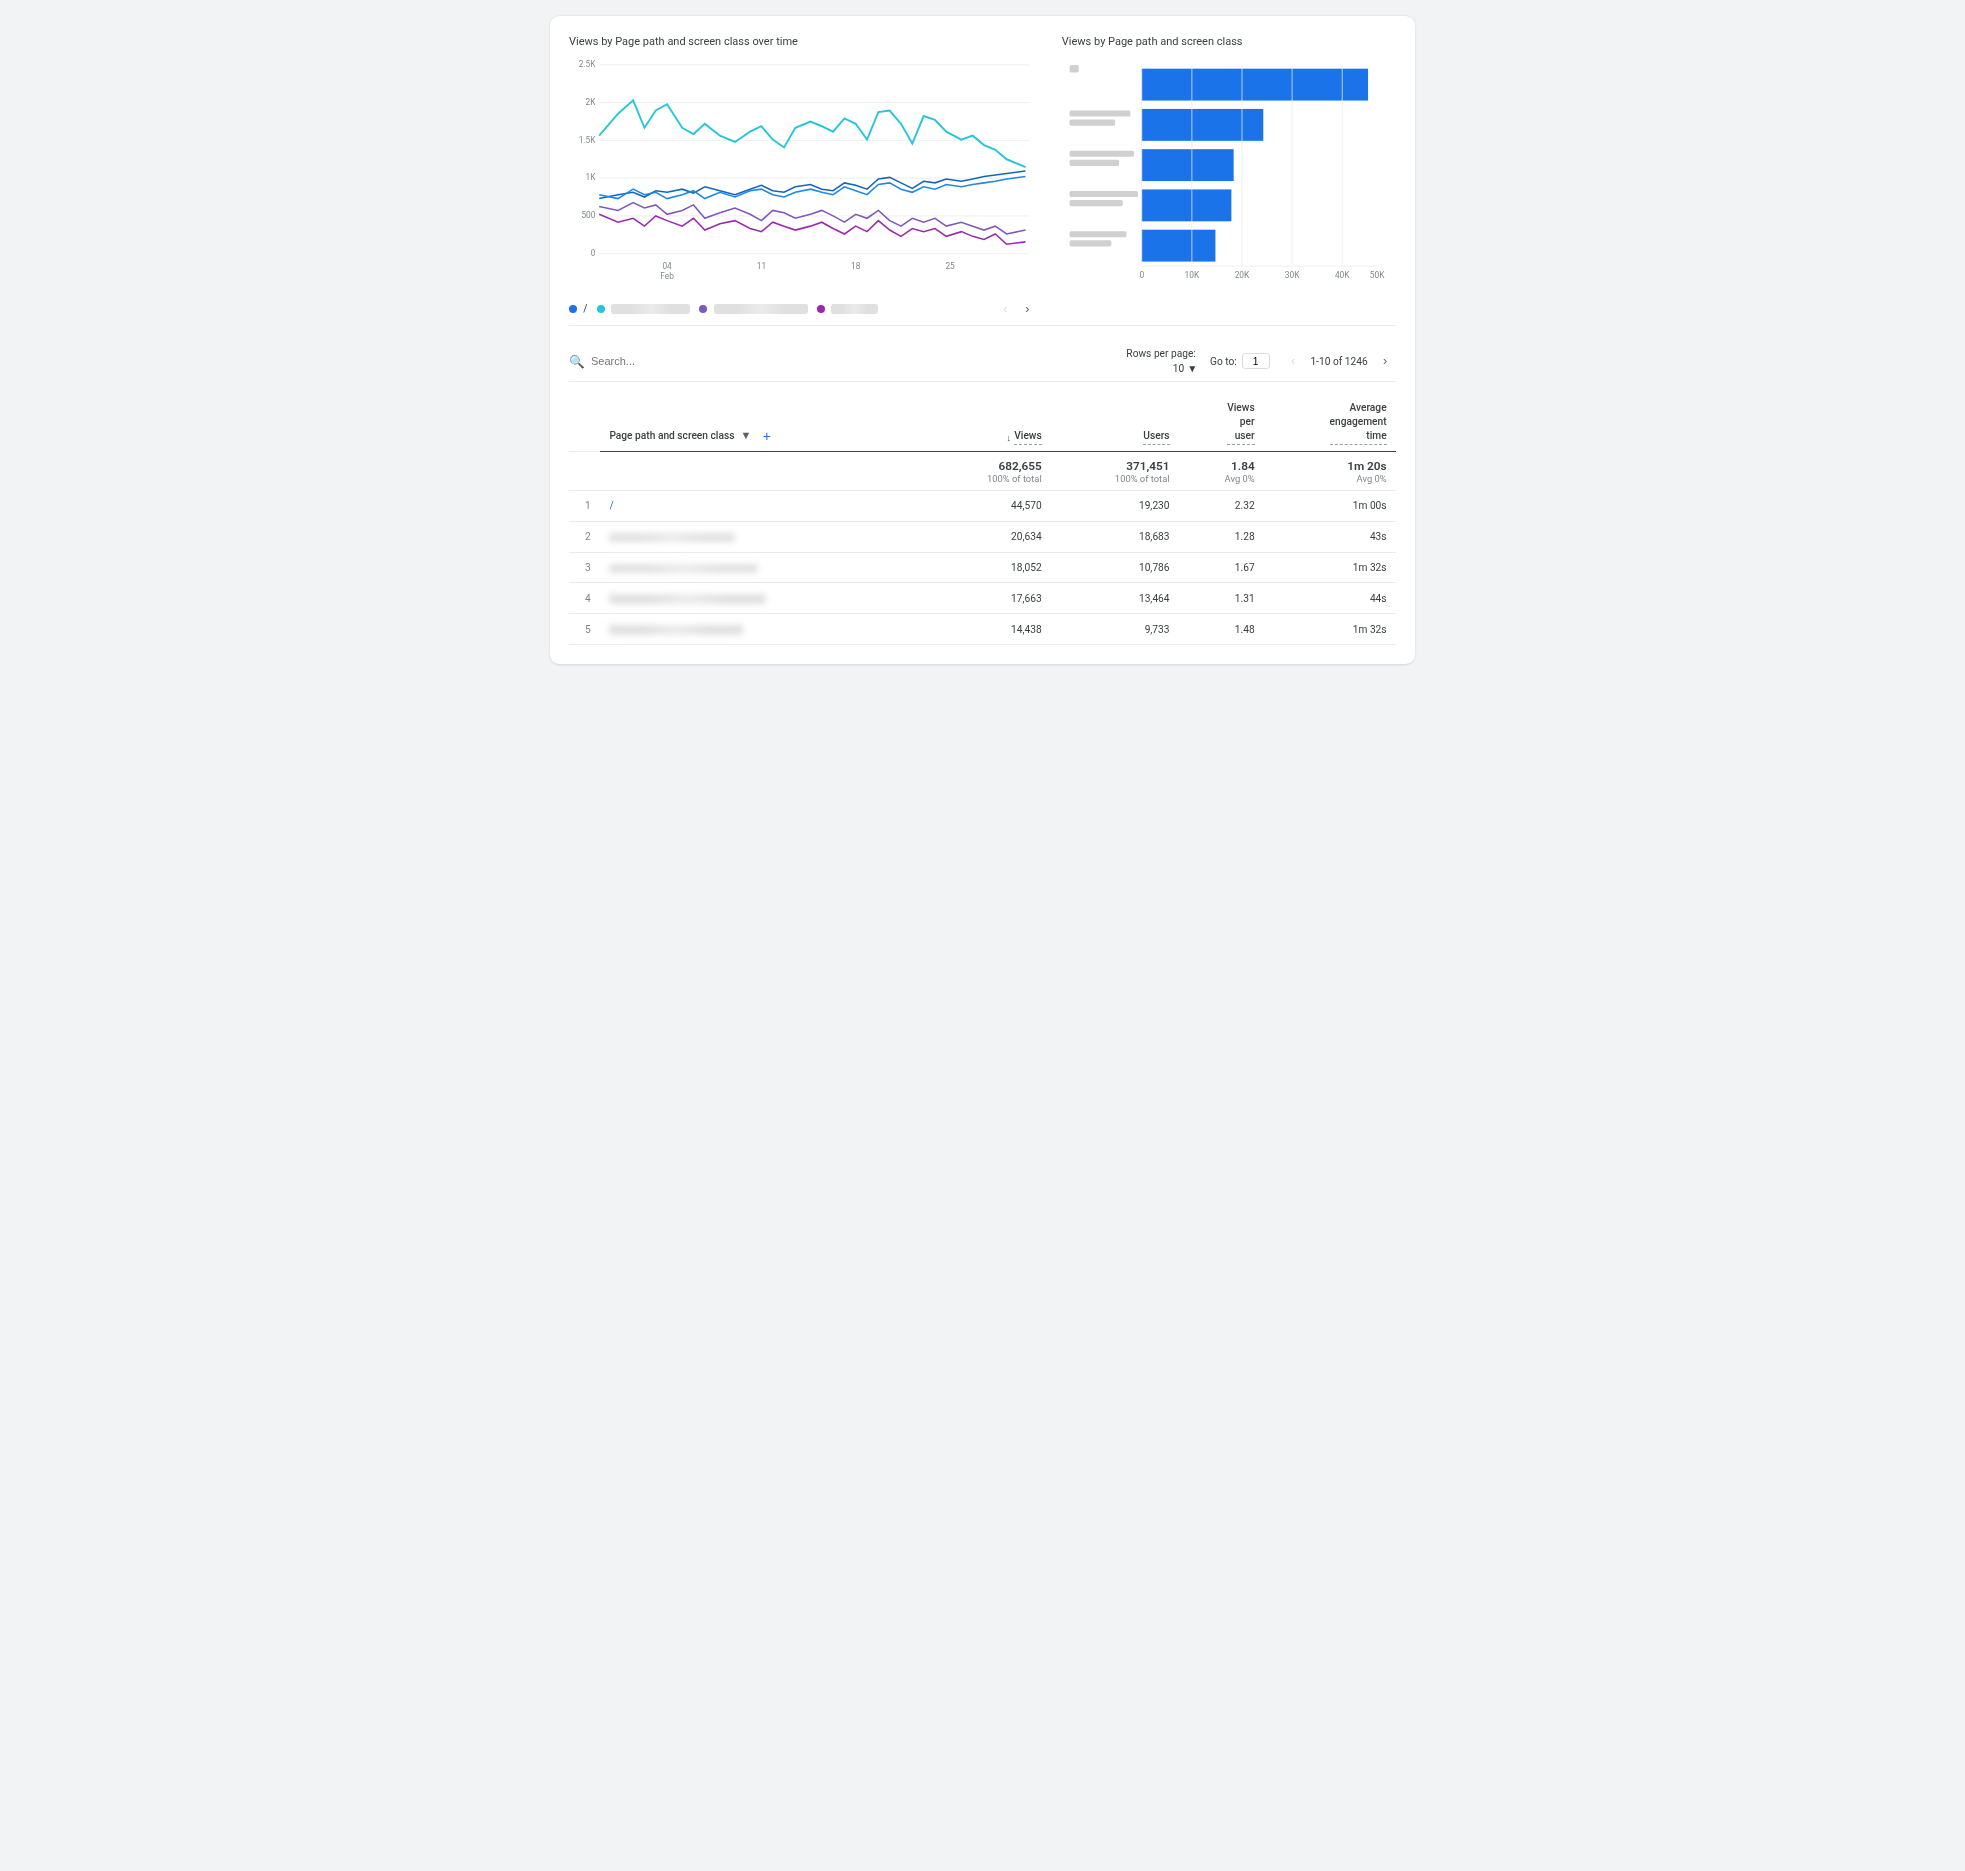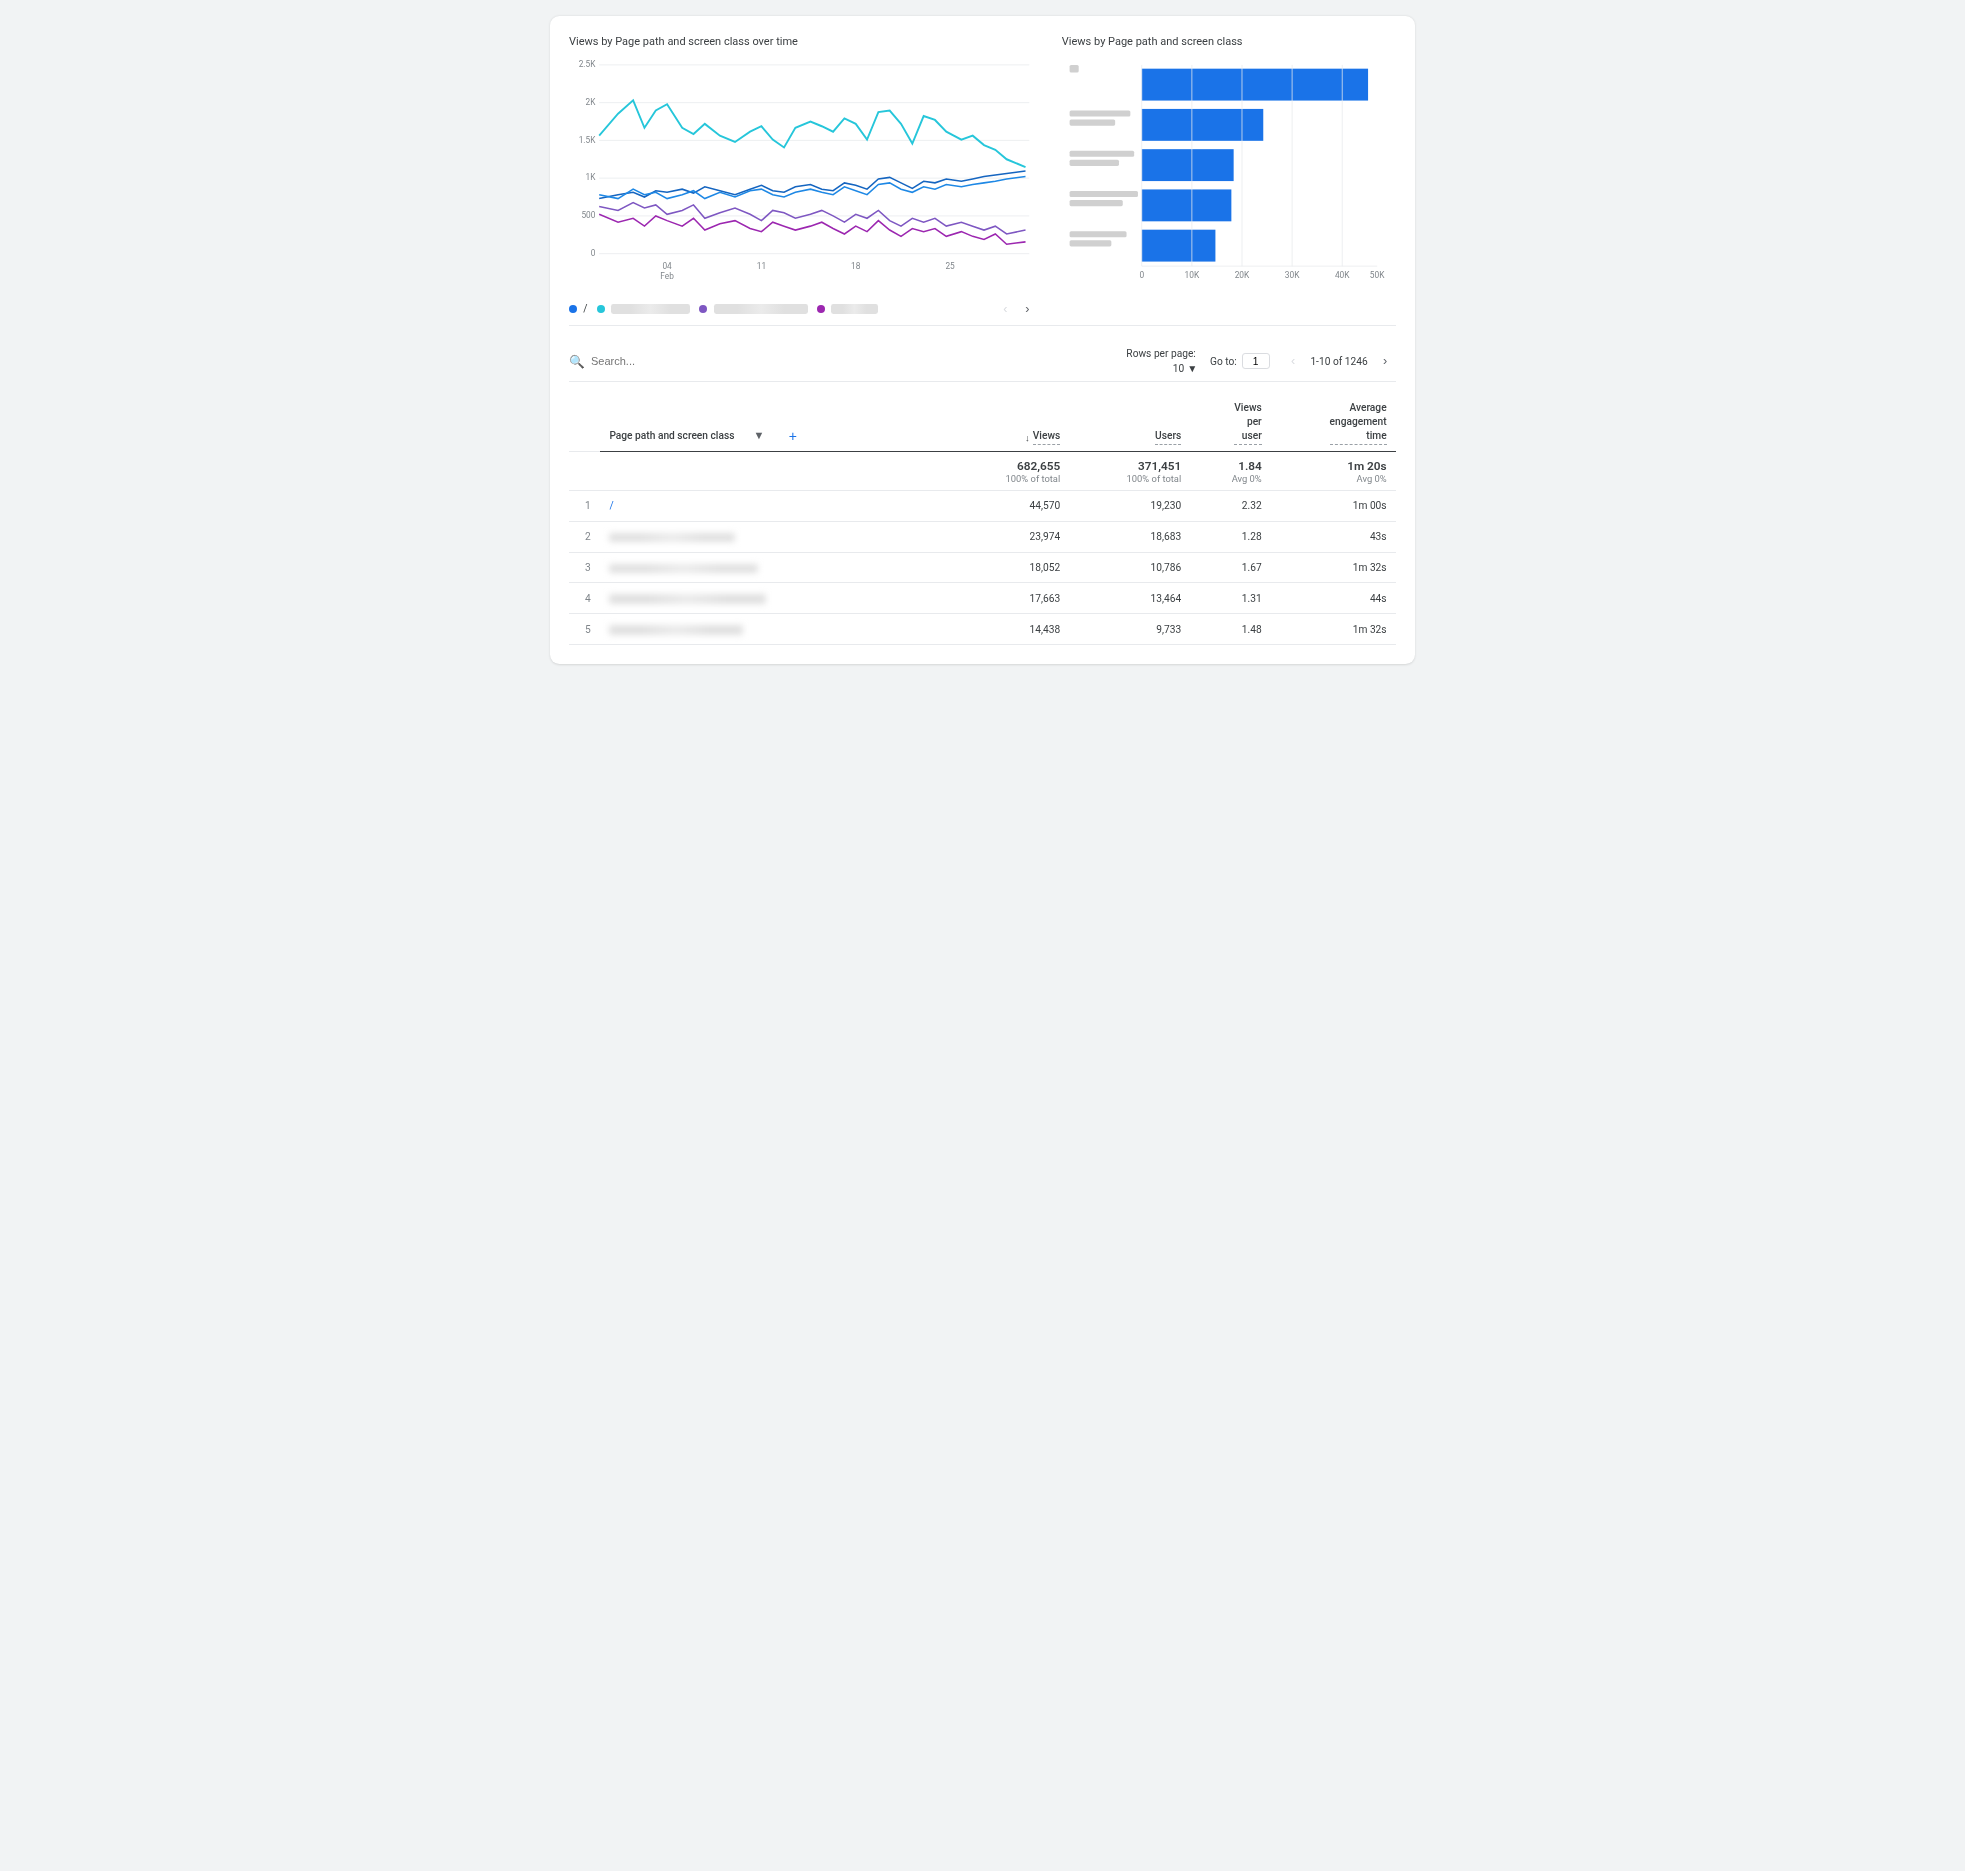--- a/index.html
+++ b/index.html
@@ -266,21 +266,21 @@
       font-size: 14px;
       display: flex;
       align-items: center;
       justify-content: center;
     }
 
     
     .col-header-row {
       display: flex;
       align-items: center;
-      gap: 19px;
+      gap: 6px;
     }
 
     
     .dashed {
       border-bottom: 1.6px dashed #9aa0a6;
       padding-bottom: 0.8px;
     }
   </style>
 </head>
 <body>
@@ -479,21 +479,21 @@
         <td>19,230</td>
         <td>2.32</td>
         <td>1m 00s</td>
       </tr>
 
       <tr>
         <td class="row-num left">2</td>
         <td class="left" style="cursor:pointer;">
           <span class="blur-text" style="width:126px; filter:blur(3.1px);"></span>
         </td>
-        <td>23,974</td>
+        <td>20,634</td>
         <td>18,683</td>
         <td>1.28</td>
         <td>43s</td>
       </tr>
 
       <tr>
         <td class="row-num left">3</td>
         <td class="left" style="cursor:pointer;">
           <span class="blur-text" style="width:149px; filter:blur(3.1px);"></span>
         </td>

